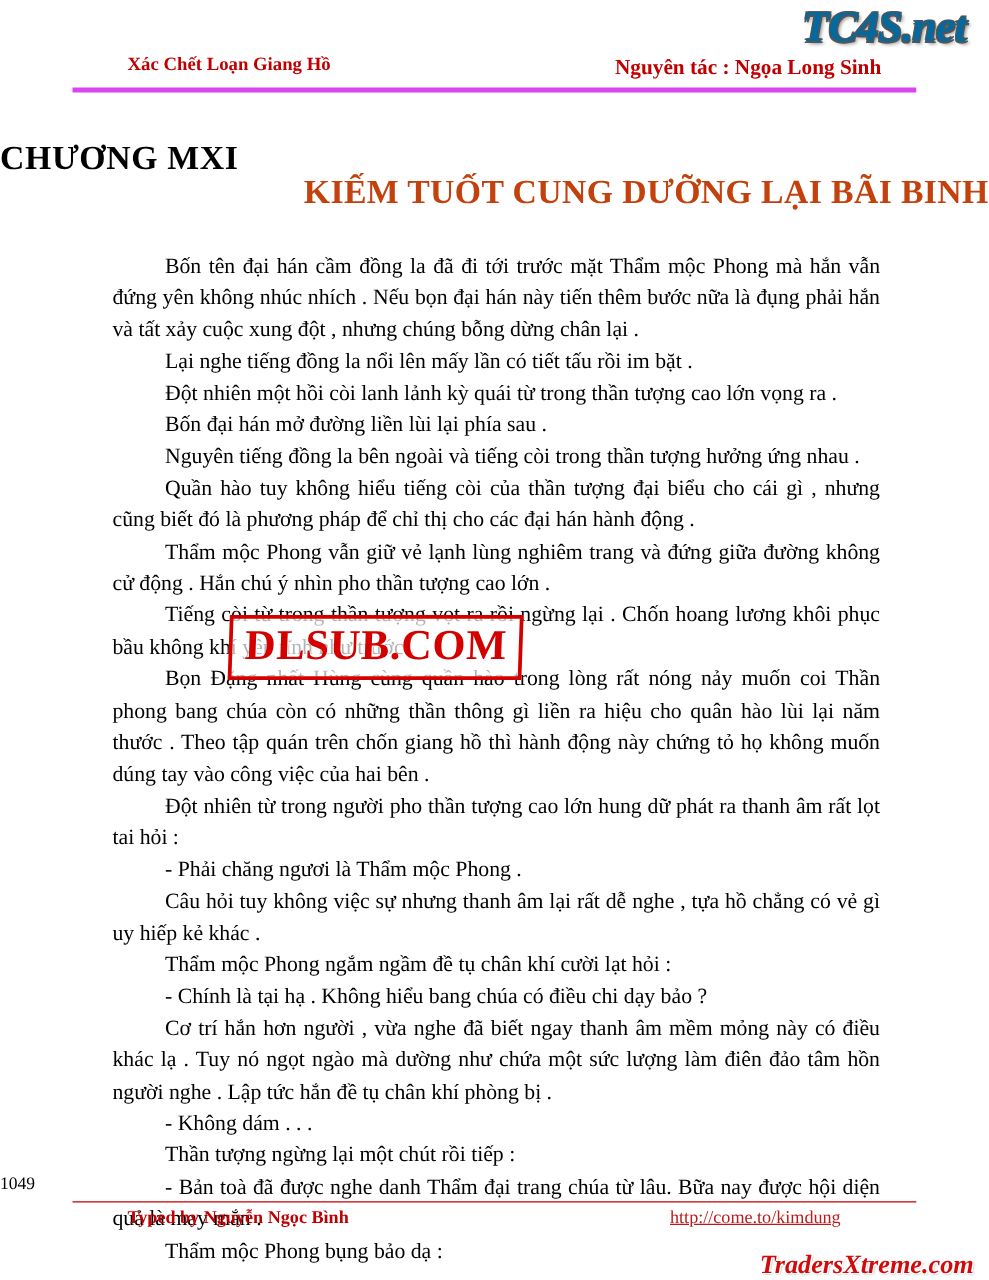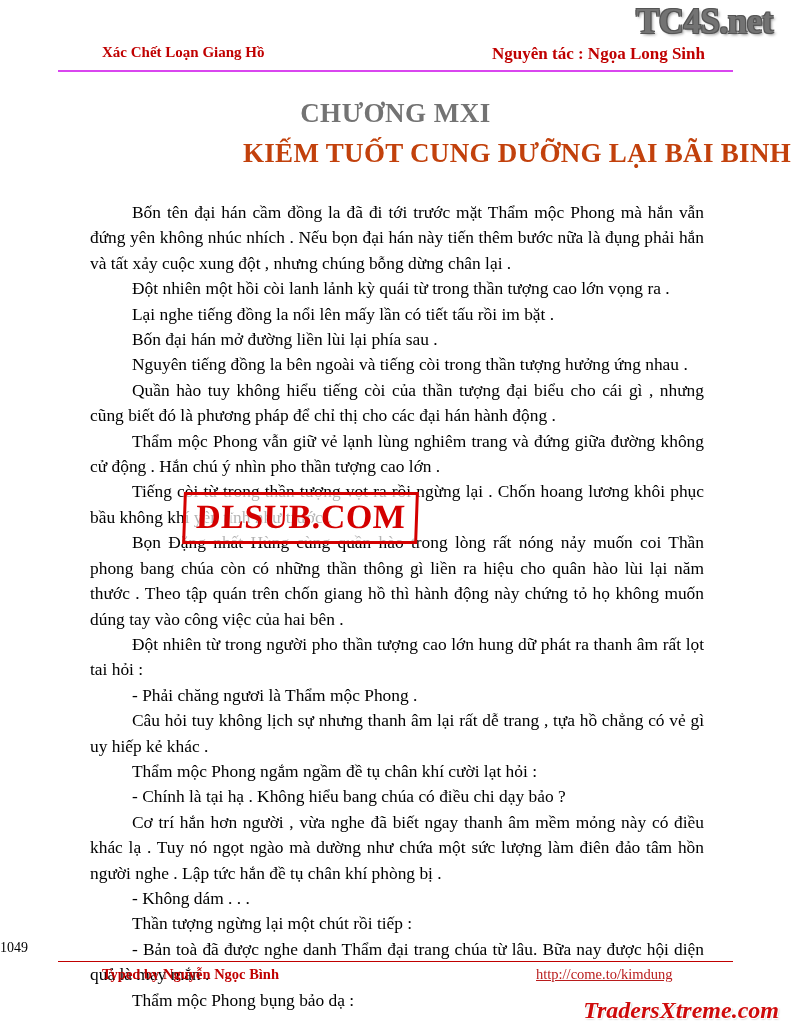--- a/index.html
+++ b/index.html
@@ -23,37 +23,38 @@
   }
 
   
   .wm-top {
     position: absolute;
     top: 2px;
     right: 18px;
     font-family: "Liberation Serif", serif;
     font-size: 35px;
     font-weight: bold;
-    color: #737373;
+    font-style: italic;
+    color: #0369a1;
     text-shadow:
       -1px -1px 0 #555, 1px -1px 0 #555,
       -1px 1px 0 #555, 1px 1px 0 #555,
       2px 2px 3px rgba(0,0,0,0.45);
     letter-spacing: -0.5px;
     z-index: 6;
   }
 
   
   .header {
     position: absolute;
     top: 44px;
     left: 58px;
     right: 58px;
     height: 26px;
-    border-bottom: 2px solid #d946ef;
+    border-bottom: 4px solid #d946ef;
   }
   .header .left {
     position: absolute;
     left: 44px;
     top: 0;
     font-size: 15px;
     font-weight: bold;
     color: #c00000;
   }
   .header .right {
@@ -62,27 +63,26 @@
     top: 0;
     font-size: 17px;
     font-weight: bold;
     color: #c00000;
     white-space: nowrap;
   }
 
   
   .chapter-no {
     position: absolute;
-    top: 98px;
+    top: 111px;
     left: 0;
     right: 0;
-    text-align: center;
     font-size: 27px;
     font-weight: bold;
-    color: #737373;
+    color: #000000;
     letter-spacing: 0.5px;
   }
   .chapter-title {
     position: absolute;
     top: 138px;
     left: 0;
     right: 0;
     text-align: right;
     font-size: 27px;
     font-weight: bold;
@@ -159,21 +159,21 @@
     color: #b91c1c;
     text-decoration: underline;
   }
 
   
   .wm-bottom {
     position: absolute;
     bottom: 0px;
     right: 12px;
     font-family: "Liberation Serif", serif;
-    font-size: 24px;
+    font-size: 21px;
     font-weight: bold;
     font-style: italic;
     color: #cf0b0b;
     text-shadow:
       -1px -1px 0 #ffffff, 1px -1px 0 #ffffff,
       -1px 1px 0 #ffffff, 1px 1px 0 #ffffff,
       1px 1px 2px rgba(0,0,0,0.4);
     z-index: 6;
   }
 </style>
@@ -187,31 +187,31 @@
   <div class="header">
     <div class="left">Xác Chết Loạn Giang Hồ</div>
     <div class="right">Nguyên tác  :  Ngọa Long Sinh</div>
   </div>
 
   <div class="chapter-no">CHƯƠNG MXI</div>
   <div class="chapter-title">KIẾM TUỐT CUNG DƯỠNG LẠI BÃI BINH</div>
 
   <div class="body-text">
     <p>Bốn tên đại hán cầm đồng la đã đi tới trước mặt Thẩm mộc Phong mà hắn vẫn đứng yên không nhúc nhích . Nếu bọn đại hán này tiến thêm bước nữa là đụng phải hắn và tất xảy cuộc xung đột , nhưng chúng bỗng dừng chân lại .</p>
+    <p>Lại nghe tiếng đồng la nổi lên mấy lần có tiết tấu rồi im bặt .</p>
     <p>Đột nhiên một hồi còi lanh lảnh kỳ quái từ trong thần tượng cao lớn vọng ra .</p>
-    <p>Lại nghe tiếng đồng la nổi lên mấy lần có tiết tấu rồi im bặt .</p>
     <p>Bốn đại hán mở đường liền lùi lại phía sau .</p>
     <p>Nguyên tiếng đồng la bên ngoài và tiếng còi   trong thần tượng hưởng ứng nhau .</p>
     <p>Quần hào tuy không hiểu tiếng còi của thần tượng đại biểu cho cái gì , nhưng cũng biết đó là phương pháp để chỉ thị cho các đại hán hành động .</p>
     <p>Thẩm mộc Phong vẫn giữ vẻ lạnh lùng nghiêm trang và đứng giữa đường không cử động . Hắn chú ý nhìn pho thần tượng cao lớn .</p>
     <p>Tiếng còi từ trong thần tượng vọt ra rồi ngừng lại . Chốn hoang lương khôi phục bầu không khí yên tĩnh như trước .</p>
     <p>Bọn Đặng nhất Hùng cùng quần hào trong lòng rất nóng nảy muốn coi Thần phong bang chúa còn có những thần thông gì liền ra hiệu cho quân hào lùi lại năm thước . Theo tập quán trên chốn giang hồ thì hành động này chứng tỏ họ không muốn dúng tay vào công việc của hai bên .</p>
     <p>Đột nhiên từ trong người pho thần tượng cao lớn hung dữ phát ra thanh âm rất lọt tai hỏi :</p>
     <p>- Phải chăng ngươi là Thẩm mộc Phong .</p>
-    <p>Câu hỏi tuy không lịch sự nhưng thanh âm lại rất dễ trang , tựa hồ chẳng có vẻ gì uy hiếp kẻ khác .</p>
+    <p>Câu hỏi tuy không việc sự nhưng thanh âm lại rất dễ nghe , tựa hồ chẳng có vẻ gì uy hiếp kẻ khác .</p>
     <p>Thẩm mộc Phong ngắm ngầm đề tụ chân khí cười lạt hỏi :</p>
     <p>- Chính là tại hạ . Không hiểu bang chúa có điều chi dạy bảo ?</p>
     <p>Cơ trí hắn hơn người , vừa nghe đã biết ngay thanh âm mềm mỏng này có điều khác lạ . Tuy nó ngọt ngào mà dường như chứa một sức lượng làm điên đảo tâm hồn người nghe . Lập tức hắn đề tụ chân khí phòng bị .</p>
     <p>- Không dám . . .</p>
     <p>Thần tượng ngừng lại một chút rồi tiếp :</p>
     <p>- Bản toà đã được nghe danh Thẩm đại trang chúa từ lâu. Bữa nay được hội diện quả là may mắn .</p>
     <p>Thẩm mộc Phong bụng  bảo dạ :</p>
   </div>
 
   <div class="wm-center">DLSUB.COM</div>

